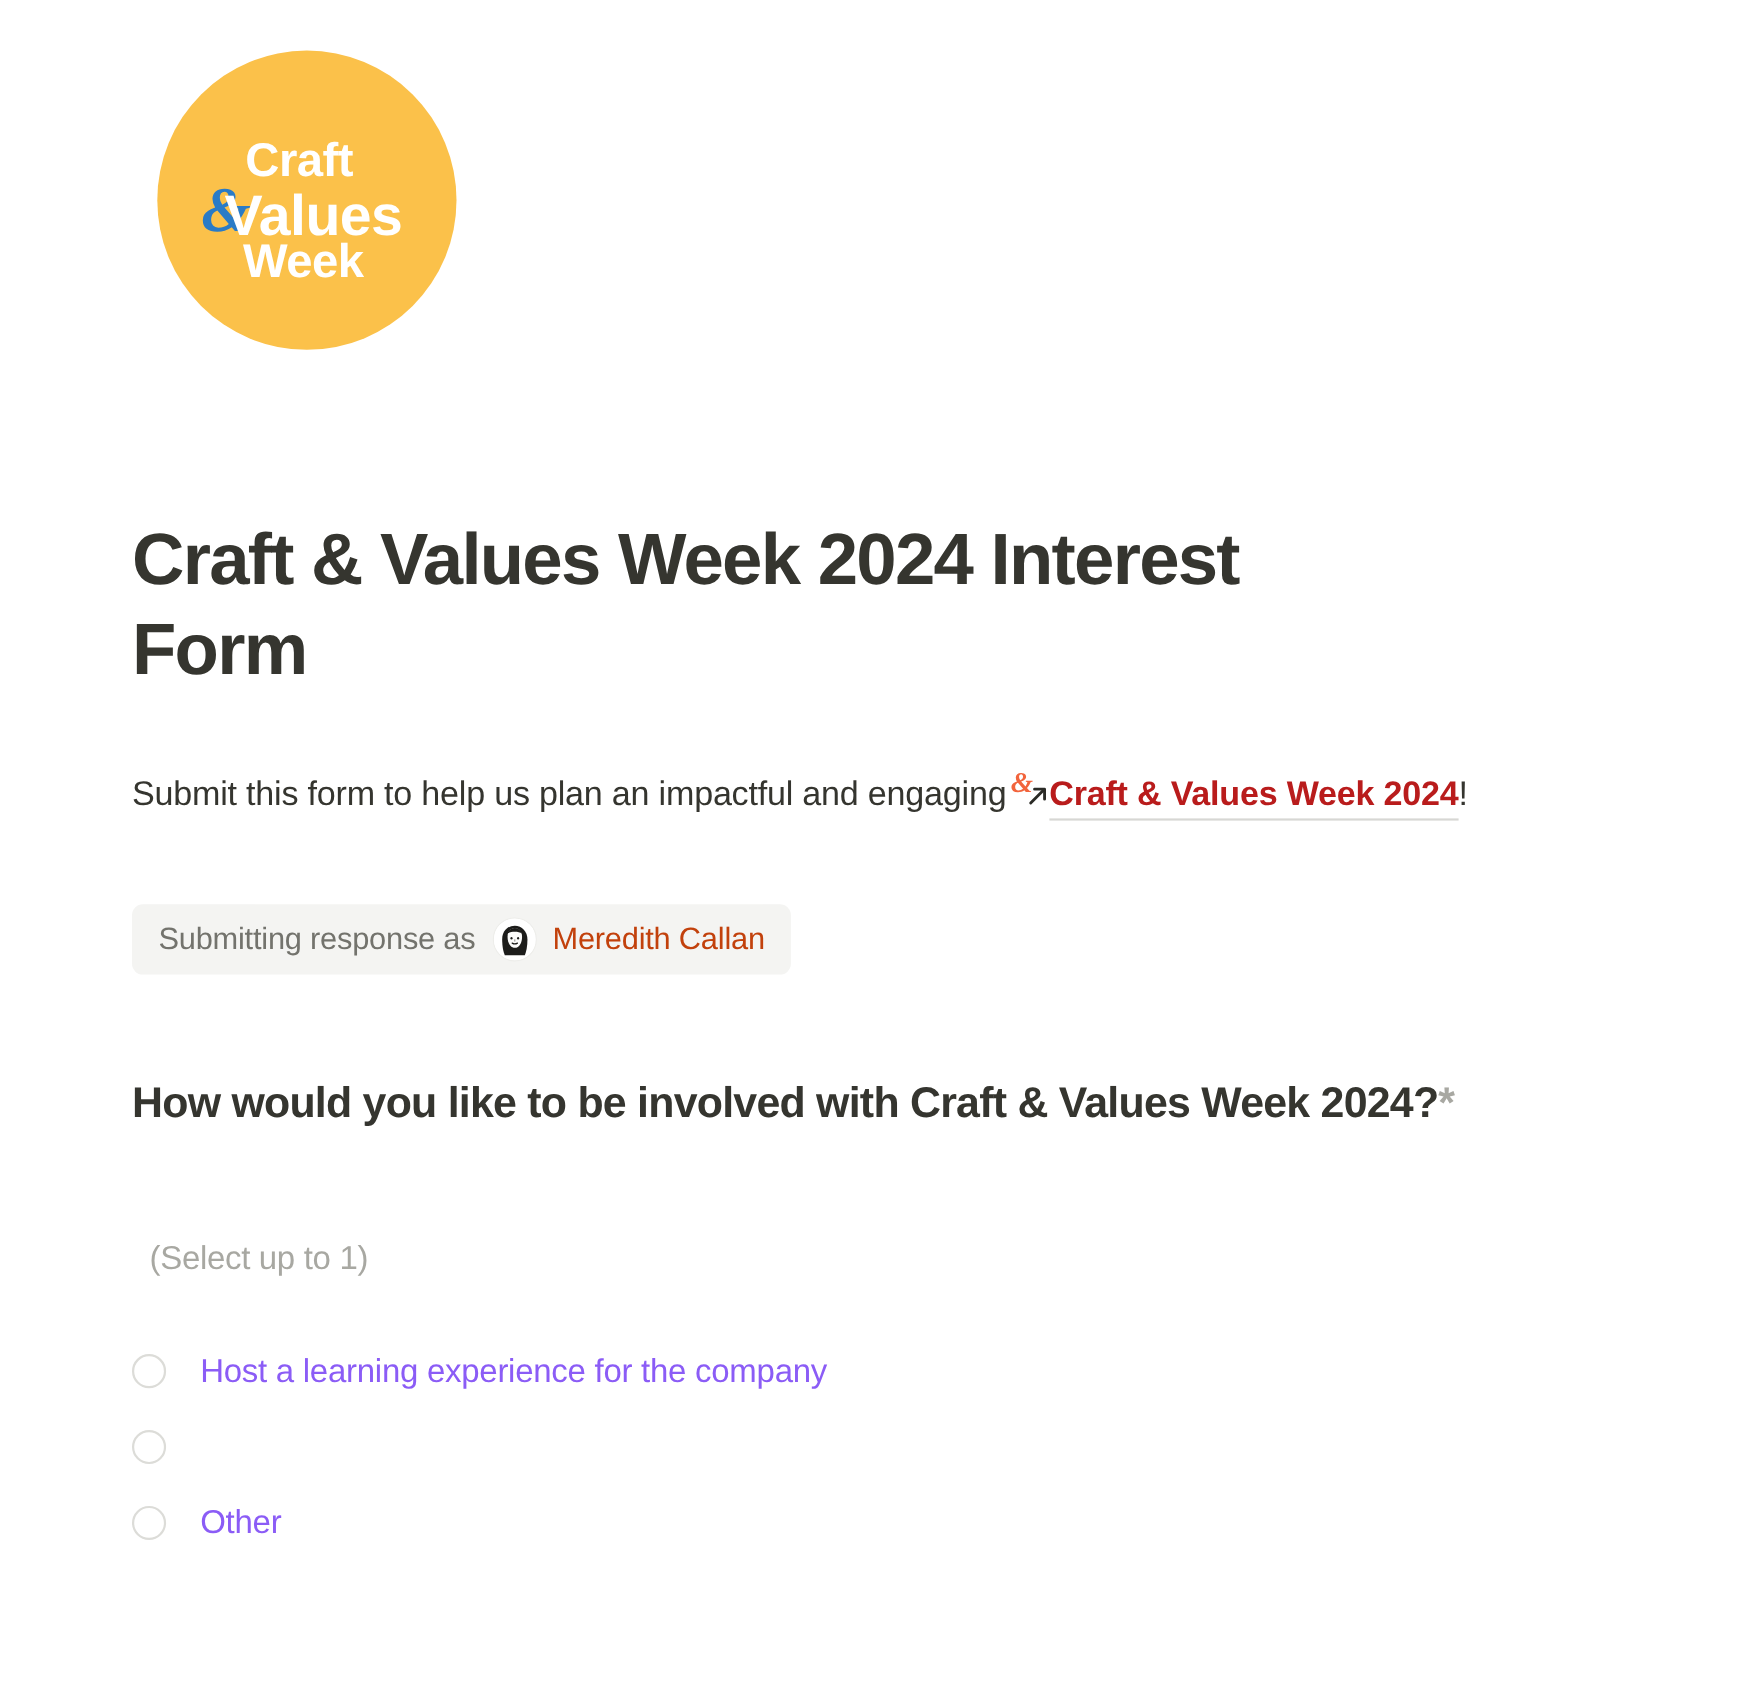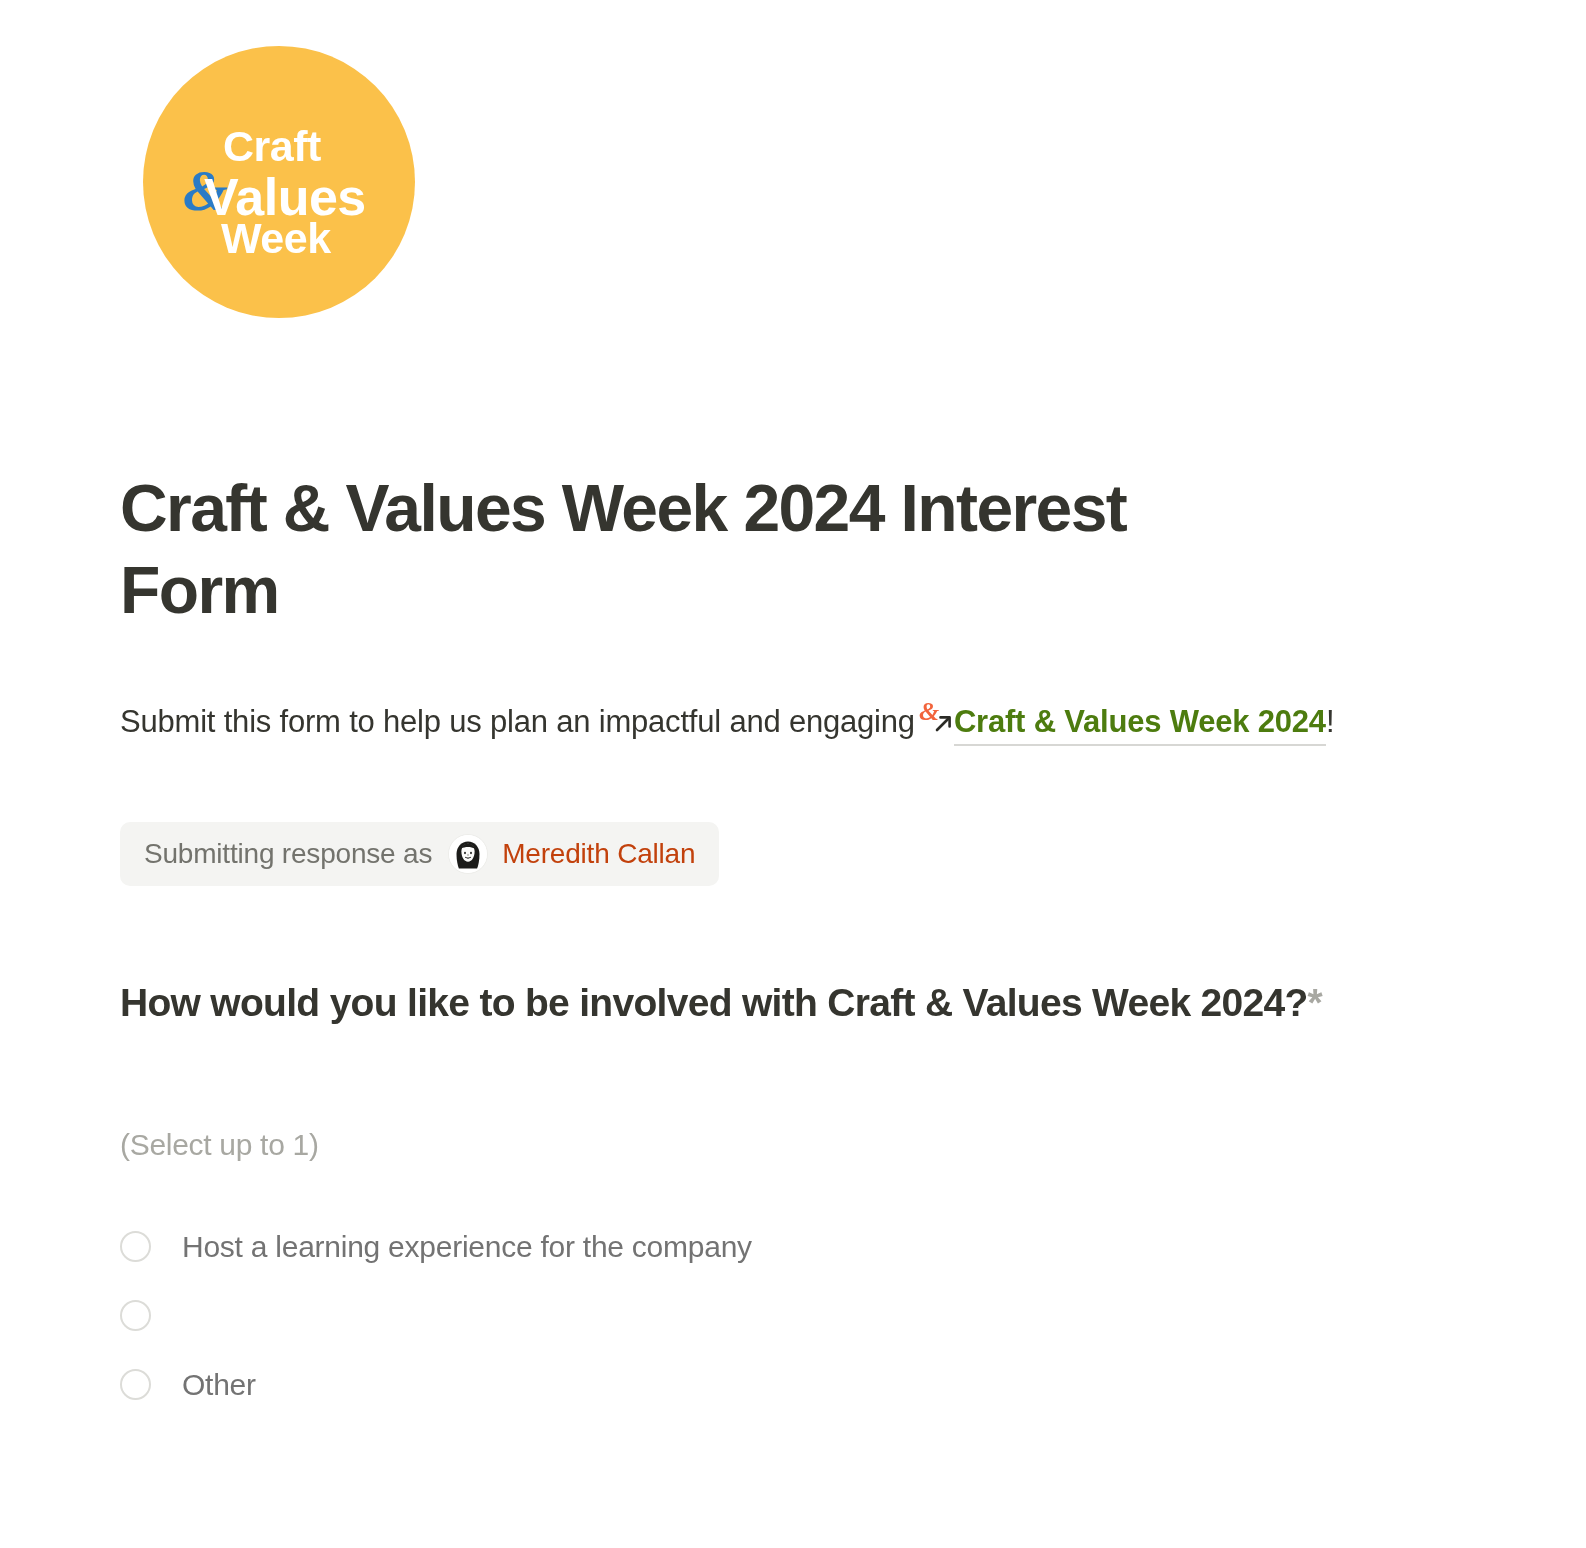--- a/index.html
+++ b/index.html
@@ -111,21 +111,21 @@
     font-size: 26px;
     color: #F2643C;
     line-height: 1;
   }
   .inline-arrow {
     position: absolute;
     left: 15px;
     top: 6px;
   }
   .desc-link {
-    color: #4d7c0f;
+    color: #b91c1c;
     font-weight: bold;
     text-decoration: none;
     border-bottom: 2px solid #D7D7D4;
     padding-bottom: 5px;
   }
 
   
   .submit-as {
     position: absolute;
     left: 120px;
@@ -172,21 +172,21 @@
     line-height: 1.33;
     letter-spacing: -0.7px;
     color: #35352F;
   }
   .required-star {
     color: #A8A8A2;
     font-weight: bold;
   }
   .question-hint {
     position: absolute;
-    left: 120px;
+    left: 136px;
     top: 1128px;
     font-size: 30px;
     color: #A8A8A2;
     letter-spacing: -0.3px;
   }
 
   
   .options {
     position: absolute;
     left: 120px;
@@ -203,21 +203,21 @@
     height: 31px;
     border-radius: 50%;
     border: 2px solid #DCDCD8;
     box-sizing: border-box;
     flex: none;
     background: #ffffff;
   }
   .option-label {
     margin-left: 31px;
     font-size: 30px;
-    color: #737373;
+    color: #8b5cf6;
     letter-spacing: -0.25px;
   }
 </style>
 </head>
 <body>
 
 <div class="page">
 
   <div class="logo-wrap">
     <div class="logo-circle">

